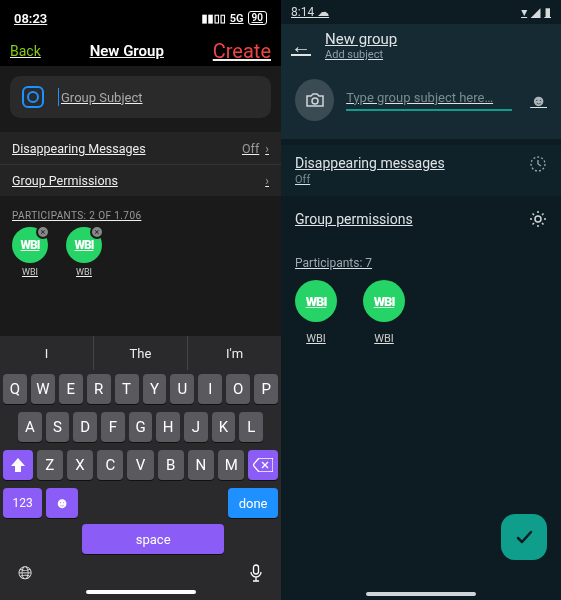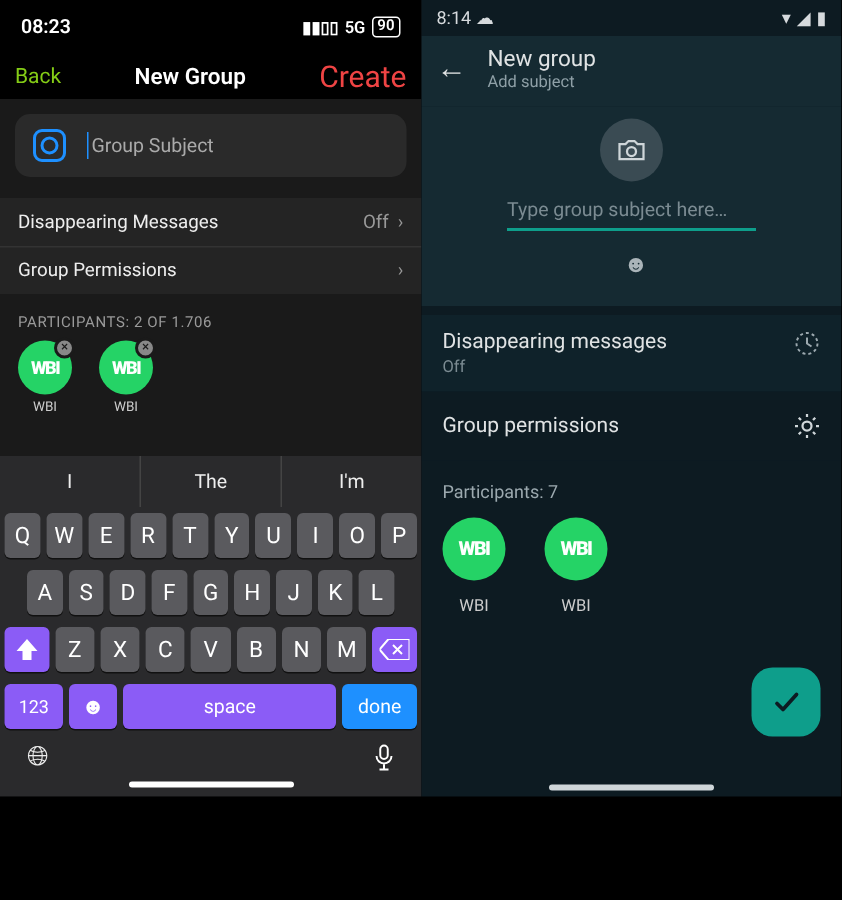--- a/index.html
+++ b/index.html
@@ -1,17 +1,17 @@
 <!DOCTYPE html>
 <html><head>
 <meta charset="utf-8">
 <style>
   * { box-sizing: border-box; margin: 0; padding: 0; font-family: -apple-system, Roboto, Arial, sans-serif; }
   body { width: 561px; height: 600px; display: flex; background: #000; overflow: hidden; }
-  .phone { height: 531px; position: relative; overflow: hidden; }
+  .phone { height: 600px; position: relative; overflow: hidden; text-decoration: underline; }
   .ios { width: 281px; background: #1a1a1a; color: #f0f0f0; }
   .android { width: 280px; background: #0d1b22; color: #e0e3e4; }
 
   
   .ios-statusbar { display:flex; justify-content:space-between; align-items:center; height:36px; padding:0 14px; font-size:13px; font-weight:600; color:#fff; background:#000; }
   .ios-statusbar .rightcluster { display:flex; gap:4px; align-items:center; font-size:11px; }
   .batt { border:1px solid #fff; border-radius:3px; padding:0 3px; font-size:10px; line-height:12px; }
   .ios-nav { display:flex; justify-content:space-between; align-items:center; height:30px; padding:0 10px; background:#000; }
   .ios-nav .back { color:#84cc16; font-size:14px; }
   .ios-nav .title { color:#fff; font-size:15px; font-weight:600; }
@@ -49,21 +49,21 @@
   .homebar { width:110px; height:4px; background:#fff; border-radius:3px; margin:4px auto 6px; }
 
   
   .and-statusbar { display:flex; justify-content:space-between; align-items:center; height:24px; padding:0 10px; color:#d6dadd; font-size:12px; }
   .and-statusbar .r { display:flex; gap:4px; align-items:center; }
   .and-header { background:#152a32; padding:6px 10px 10px; display:flex; align-items:center; gap:14px; }
   .backarrow { font-size:20px; color:#e0e3e4; }
   .and-header .titles .t1 { font-size:15px; color:#e0e3e4; }
   .and-header .titles .t2 { font-size:11px; color:#8fa0a7; }
 
-  .and-subject { background:#152a32; display:flex; align-items:center; gap:12px; padding:8px 14px 18px;flex-direction:column; }
+  .and-subject { background:#152a32; display:flex; align-items:center; gap:12px; padding:8px 14px 18px; }
   .cam-and { width:42px; height:42px; border-radius:50%; background:#3a4b53; display:flex; align-items:center; justify-content:center; color:#cfd6d9; }
   .and-input { flex:1; background:none; border:none; outline:none; border-bottom:2px solid #0e9e8b; color:#cfd6d9; font-size:13px; padding-bottom:4px; }
   .and-input::placeholder { color:#7b8b92; }
   .emoji { width:18px; text-align:center; color:#aab4b9; margin-left:6px; }
 
   .and-row { background:#0f222a; padding:10px 14px; display:flex; justify-content:space-between; align-items:flex-start; gap:10px; }
   .and-row .l .t { font-size:14px; color:#e0e3e4; }
   .and-row .l .s { font-size:11px; color:#7b8b92; margin-top:2px; }
   .and-row + .and-row { background:#0d1b22; padding:14px; align-items:center; }
 
@@ -178,21 +178,21 @@
       <div class="key dark">
         <svg width="20" height="14" viewBox="0 0 20 14">
             <path d="M6 0 H19 A1 1 0 0 1 20 1 V13 A1 1 0 0 1 19 14 H6 L0 7 Z" fill="none" stroke="#fff" stroke-width="1.3"></path>
             <path d="M9 4 L15 10 M15 4 L9 10" stroke="#fff" stroke-width="1.3"></path>
           </svg>
       </div>
     </div>
     <div class="krow">
       <div class="key dark" style="flex:1.1; font-size:12px;">123</div>
       <div class="key dark" style="flex:0.9;">☻</div>
-      <div class="key dark wide" style="font-size:13px;">space</div>
+      <div class="key dark wide" style="font-size:13px;margin-top:36px;">space</div>
       <div class="key done">done</div>
     </div>
     <div class="bottombar">
       <span>🌐︎</span>
       <span>
         <svg width="14" height="18" viewBox="0 0 14 18">
             <rect x="4.5" y="1" width="5" height="9" rx="2.5" fill="none" stroke="#fff" stroke-width="1.3"></rect>
             <path d="M2 8 A5 5 0 0 0 12 8 M7 13 V17 M4 17 H10" fill="none" stroke="#fff" stroke-width="1.3"></path>
           </svg>
       </span>

